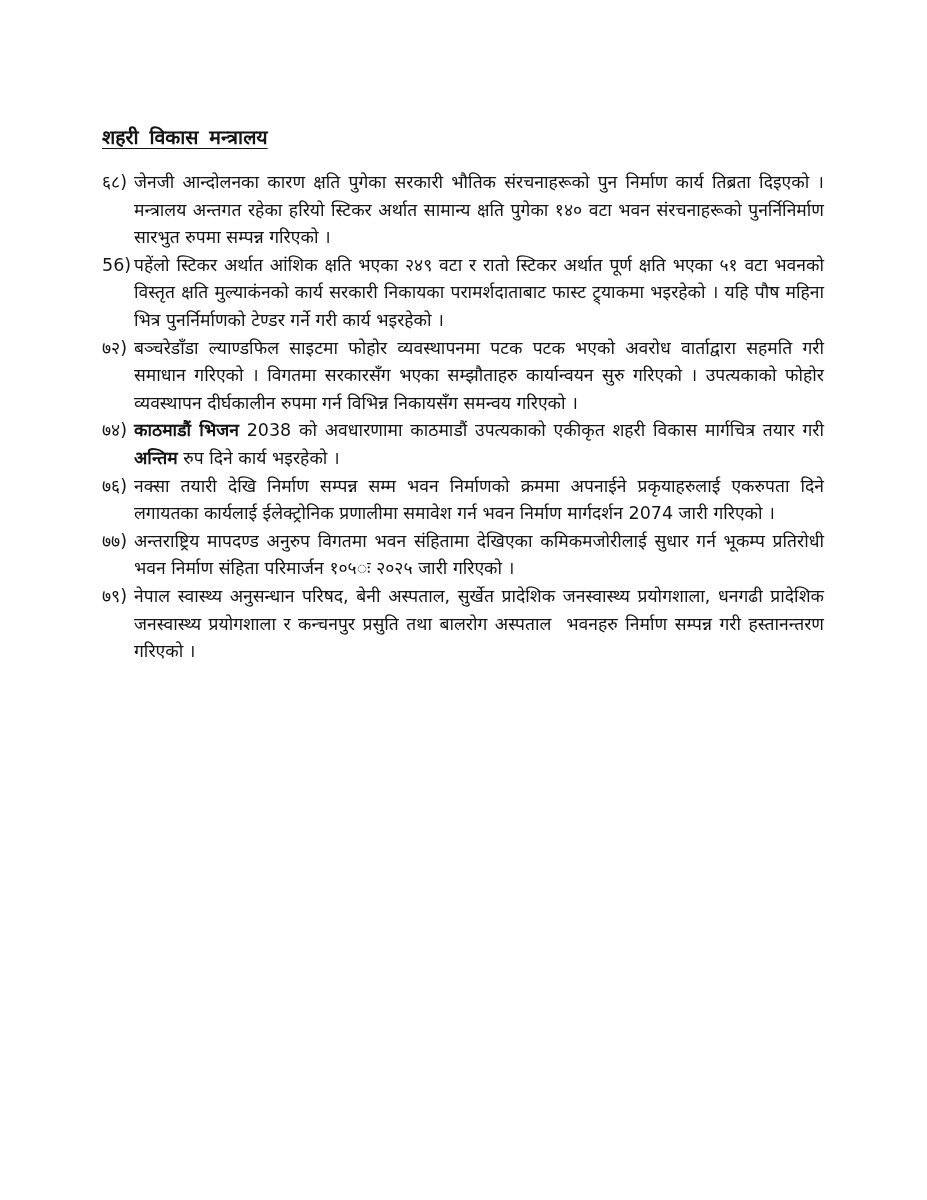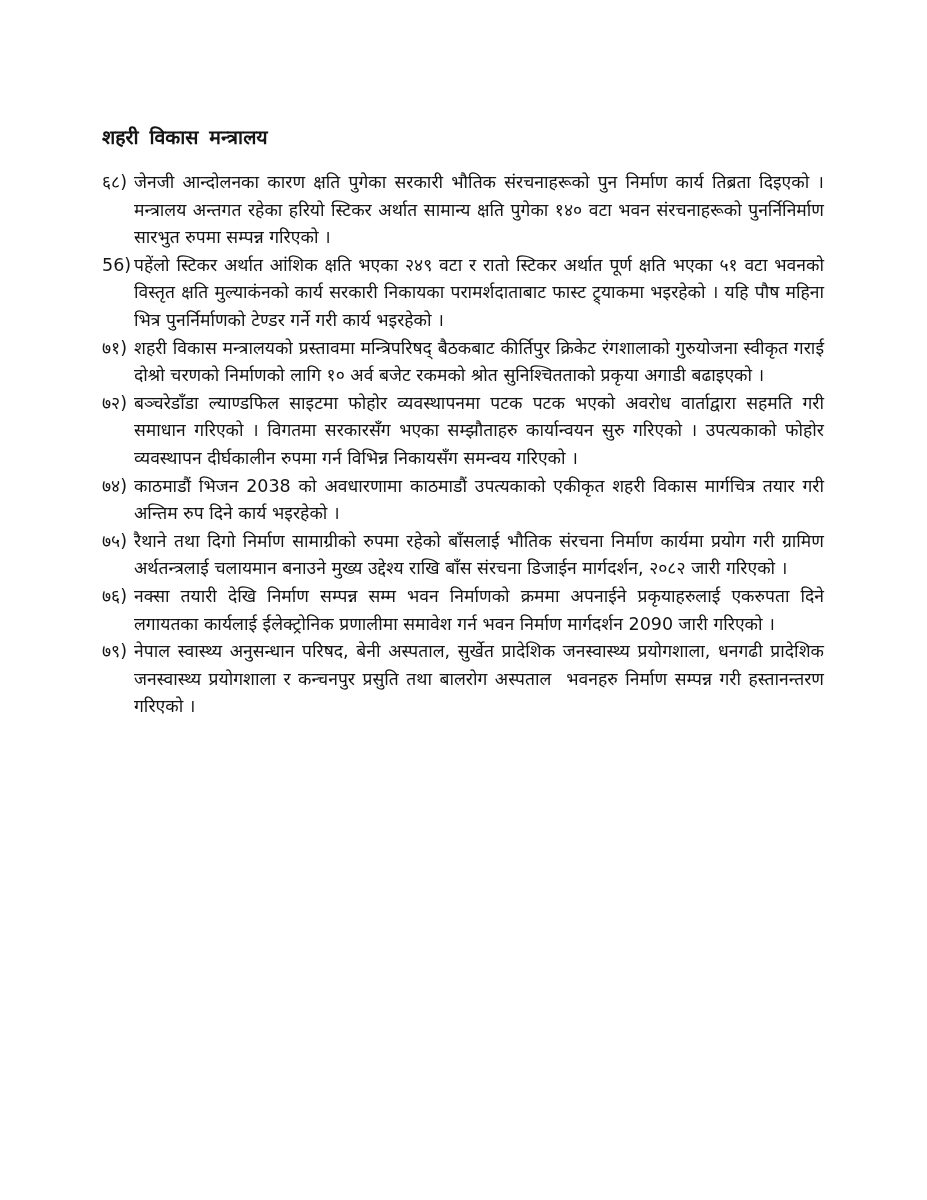--- a/index.html
+++ b/index.html
@@ -28,27 +28,28 @@
   }
   .num {
     flex: 0 0 32px;
     white-space: nowrap;
   }
   .body {
     flex: 1 1 auto;
     text-align: justify;
   }
   .b {
-    font-weight: normal;
+    font-weight: bold;
   }
   .section-heading {
     font-size: 19.5px;
     font-weight: bold;
     line-height: 24px;
     margin: 20px 0 19px 0;
+    text-decoration: underline;
     text-underline-offset: 4px;
     word-spacing: 4px;
   }
 </style>
 </head>
 <body>
 
 <div class="sheet">
 
   <div>
@@ -59,38 +60,34 @@
   <div>
     <div class="doc-item">
       <span class="num">६८)</span>
       <span class="body">जेनजी आन्दोलनका कारण क्षति पुगेका सरकारी भौतिक संरचनाहरूको पुन निर्माण कार्य तिब्रता दिइएको । मन्त्रालय अन्तगत रहेका हरियो स्टिकर अर्थात सामान्य क्षति पुगेका १४० वटा भवन संरचनाहरूको पुनर्निनिर्माण सारभुत रुपमा सम्पन्न गरिएको ।</span>
     </div>
     <div class="doc-item">
       <span class="num">56)</span>
       <span class="body">पहेंलो स्टिकर अर्थात आंशिक क्षति भएका २४९ वटा र रातो स्टिकर अर्थात पूर्ण क्षति भएका ५१ वटा भवनको विस्तृत क्षति मुल्याकंनको कार्य सरकारी निकायका परामर्शदाताबाट फास्ट ट्र्याकमा भइरहेको । यहि पौष महिना भित्र पुनर्निर्माणको टेण्डर गर्ने गरी कार्य भइरहेको ।</span>
     </div>
     <div class="doc-item">
-      <span class="num">७१)</span>
-      <span class="body">शहरी विकास मन्त्रालयको प्रस्तावमा मन्त्रिपरिषद् बैठकबाट कीर्तिपुर क्रिकेट रंगशालाको गुरुयोजना स्वीकृत गराई दोश्रो चरणको निर्माणको लागि १० अर्व बजेट रकमको श्रोत सुनिश्चितताको प्रकृया अगाडी बढाइएको ।</span>
-    </div>
-    <div class="doc-item">
       <span class="num">७२)</span>
       <span class="body">बञ्चरेडाँडा ल्याण्डफिल साइटमा फोहोर व्यवस्थापनमा पटक पटक भएको अवरोध वार्ताद्वारा सहमति गरी समाधान गरिएको । विगतमा सरकारसँग भएका सम्झौताहरु कार्यान्वयन सुरु गरिएको । उपत्यकाको फोहोर व्यवस्थापन दीर्घकालीन रुपमा गर्न विभिन्न निकायसँग समन्वय गरिएको ।</span>
     </div>
     <div class="doc-item">
       <span class="num">७४)</span>
       <span class="body"><span class="b">काठमाडौं भिजन</span><span> 2038 को अवधारणामा काठमाडौं उपत्यकाको एकीकृत शहरी विकास मार्गचित्र तयार गरी </span><span class="b">अन्तिम</span><span> रुप दिने कार्य भइरहेको ।</span></span>
     </div>
     <div class="doc-item">
-      <span class="num">७५)</span>
-      <span class="body">रैथाने तथा दिगो निर्माण सामाग्रीको रुपमा रहेको बाँसलाई भौतिक संरचना निर्माण कार्यमा प्रयोग गरी ग्रामिण अर्थतन्त्रलाई चलायमान बनाउने मुख्य उद्देश्य राखि बाँस संरचना डिजाईन मार्गदर्शन, २०८२ जारी गरिएको ।</span>
+      <span class="num">७६)</span>
+      <span class="body">नक्सा तयारी देखि निर्माण सम्पन्न सम्म भवन निर्माणको क्रममा अपनाईने प्रकृयाहरुलाई एकरुपता दिने लगायतका कार्यलाई ईलेक्ट्रोनिक प्रणालीमा समावेश गर्न भवन निर्माण मार्गदर्शन 2074 जारी गरिएको ।</span>
     </div>
     <div class="doc-item">
-      <span class="num">७६)</span>
-      <span class="body">नक्सा तयारी देखि निर्माण सम्पन्न सम्म भवन निर्माणको क्रममा अपनाईने प्रकृयाहरुलाई एकरुपता दिने लगायतका कार्यलाई ईलेक्ट्रोनिक प्रणालीमा समावेश गर्न भवन निर्माण मार्गदर्शन 2090 जारी गरिएको ।</span>
+      <span class="num">७७)</span>
+      <span class="body">अन्तराष्ट्रिय मापदण्ड अनुरुप विगतमा भवन संहितामा देखिएका कमिकमजोरीलाई सुधार गर्न भूकम्प प्रतिरोधी भवन निर्माण संहिता परिमार्जन १०५◌ः २०२५ जारी गरिएको ।</span>
     </div>
     <div class="doc-item">
       <span class="num">७९)</span>
       <span class="body">नेपाल स्वास्थ्य अनुसन्धान परिषद, बेनी अस्पताल, सुर्खेत प्रादेशिक जनस्वास्थ्य प्रयोगशाला, धनगढी प्रादेशिक जनस्वास्थ्य प्रयोगशाला र कन्चनपुर प्रसुति तथा बालरोग अस्पताल &nbsp;भवनहरु निर्माण सम्पन्न गरी हस्तानन्तरण गरिएको ।</span>
     </div>
   </div>
 
 </div>
 
 </body></html>

